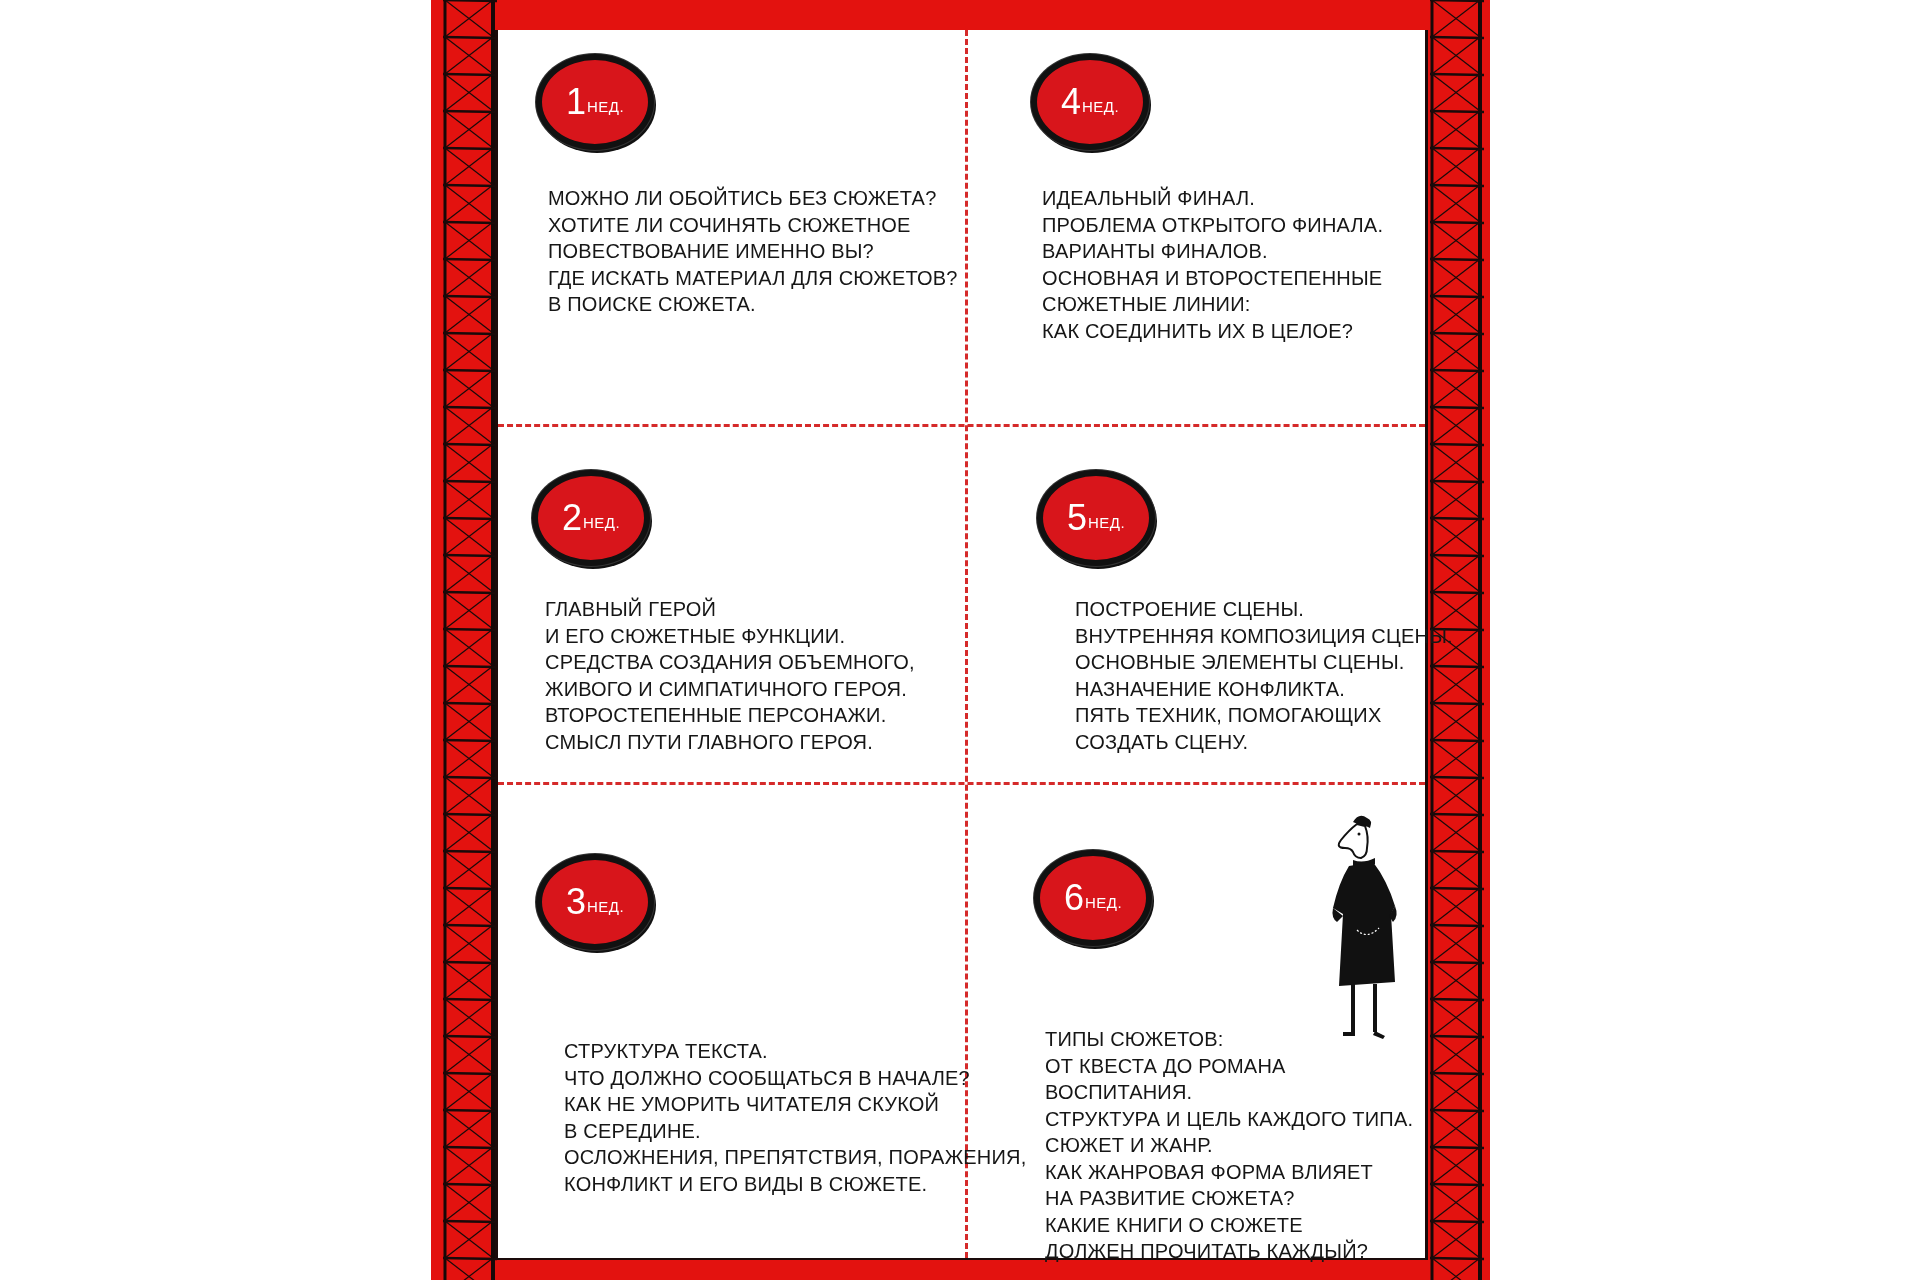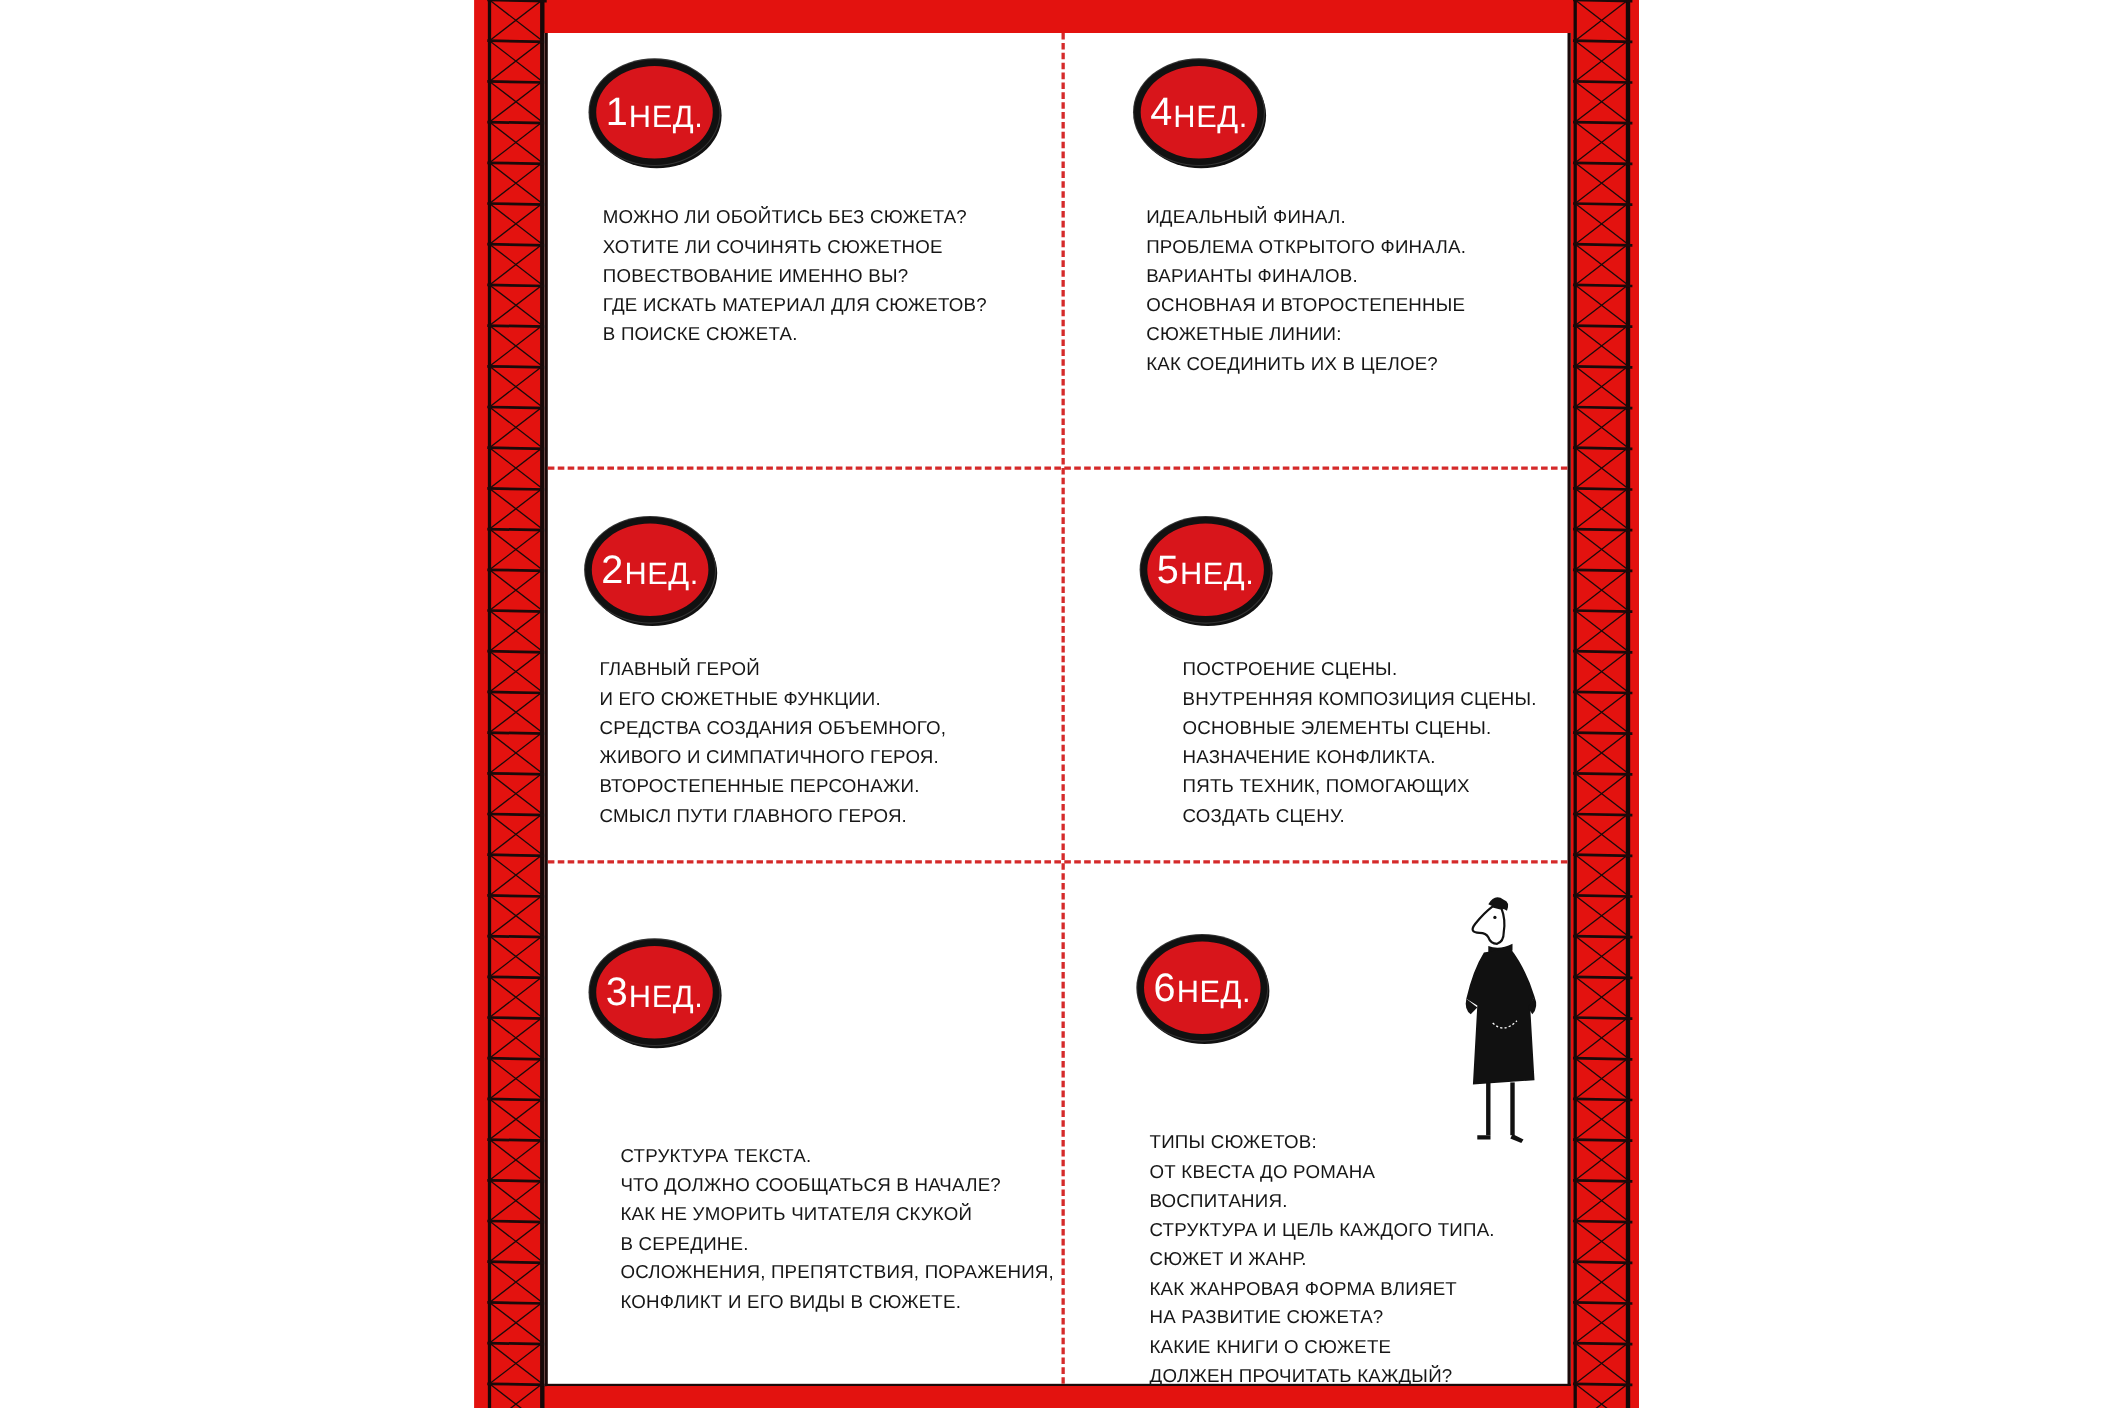--- a/index.html
+++ b/index.html
@@ -31,26 +31,26 @@
   }
   .cell { position: absolute; }
   .badge {
     position: absolute; width: 118px; height: 96px; border-radius: 50%;
     background: #d8151b; border: 6px solid #111;
     box-shadow: 0 0 0 1px #333, 2px 3px 0 0 #111;
     display: flex; align-items: center; justify-content: center;
     color: #fff; box-sizing: border-box;
   }
   .badge .num { font-size: 36px; font-weight: normal; line-height: 1; margin-right: 1px; }
-  .badge .unit { font-size: 28px; text-transform: uppercase; letter-spacing: 0.5px; line-height: 1; margin-top: 8px; }
+  .badge .unit { font-size: 15px; text-transform: uppercase; letter-spacing: 0.5px; line-height: 1; margin-top: 8px; }
   .lines {
     position: absolute; margin: 0; padding: 0; list-style: none;
   }
   .lines li {
-    font-size: 17px; line-height: 26.5px; text-transform: uppercase; color: #161616;
+    font-size: 20px; line-height: 26.5px; text-transform: uppercase; color: #161616;
     letter-spacing: 0.2px; white-space: nowrap;
   }
   .figure { position: absolute; }
 </style>
 </head>
 <body>
 
 <div class="frame"></div>
 
 <div class="rail" style="left:441px;">

